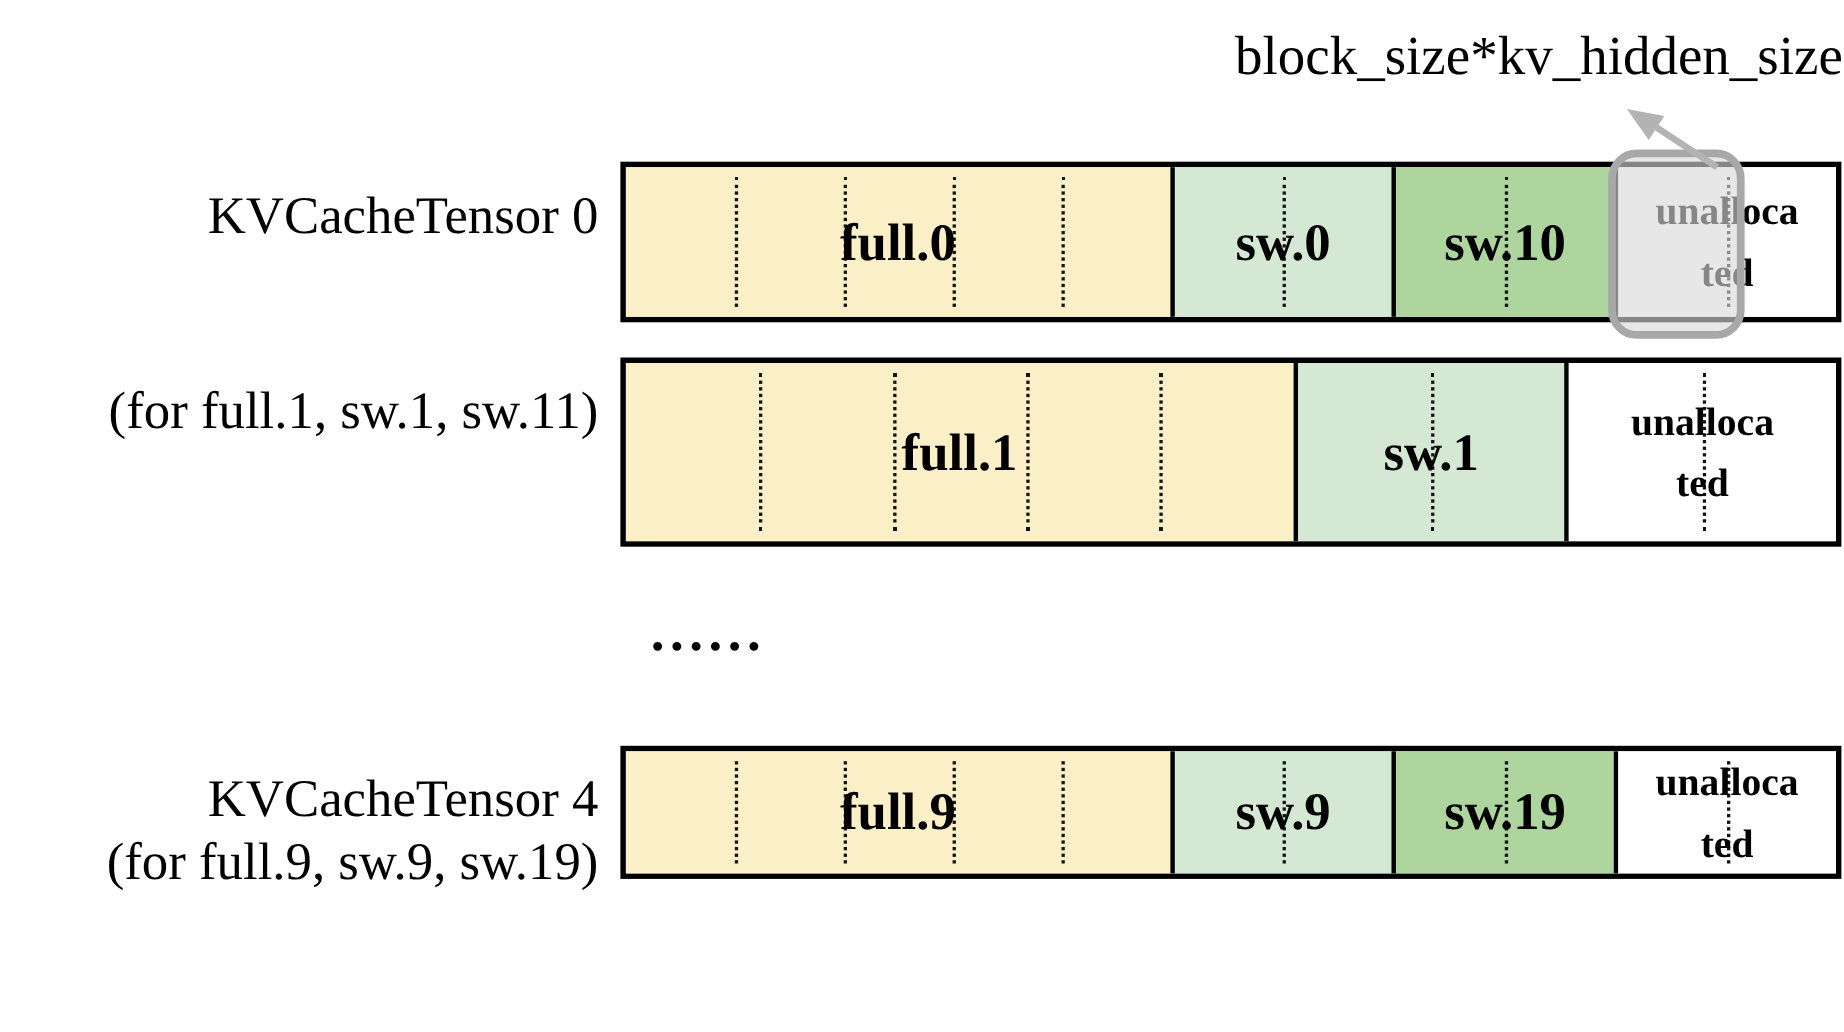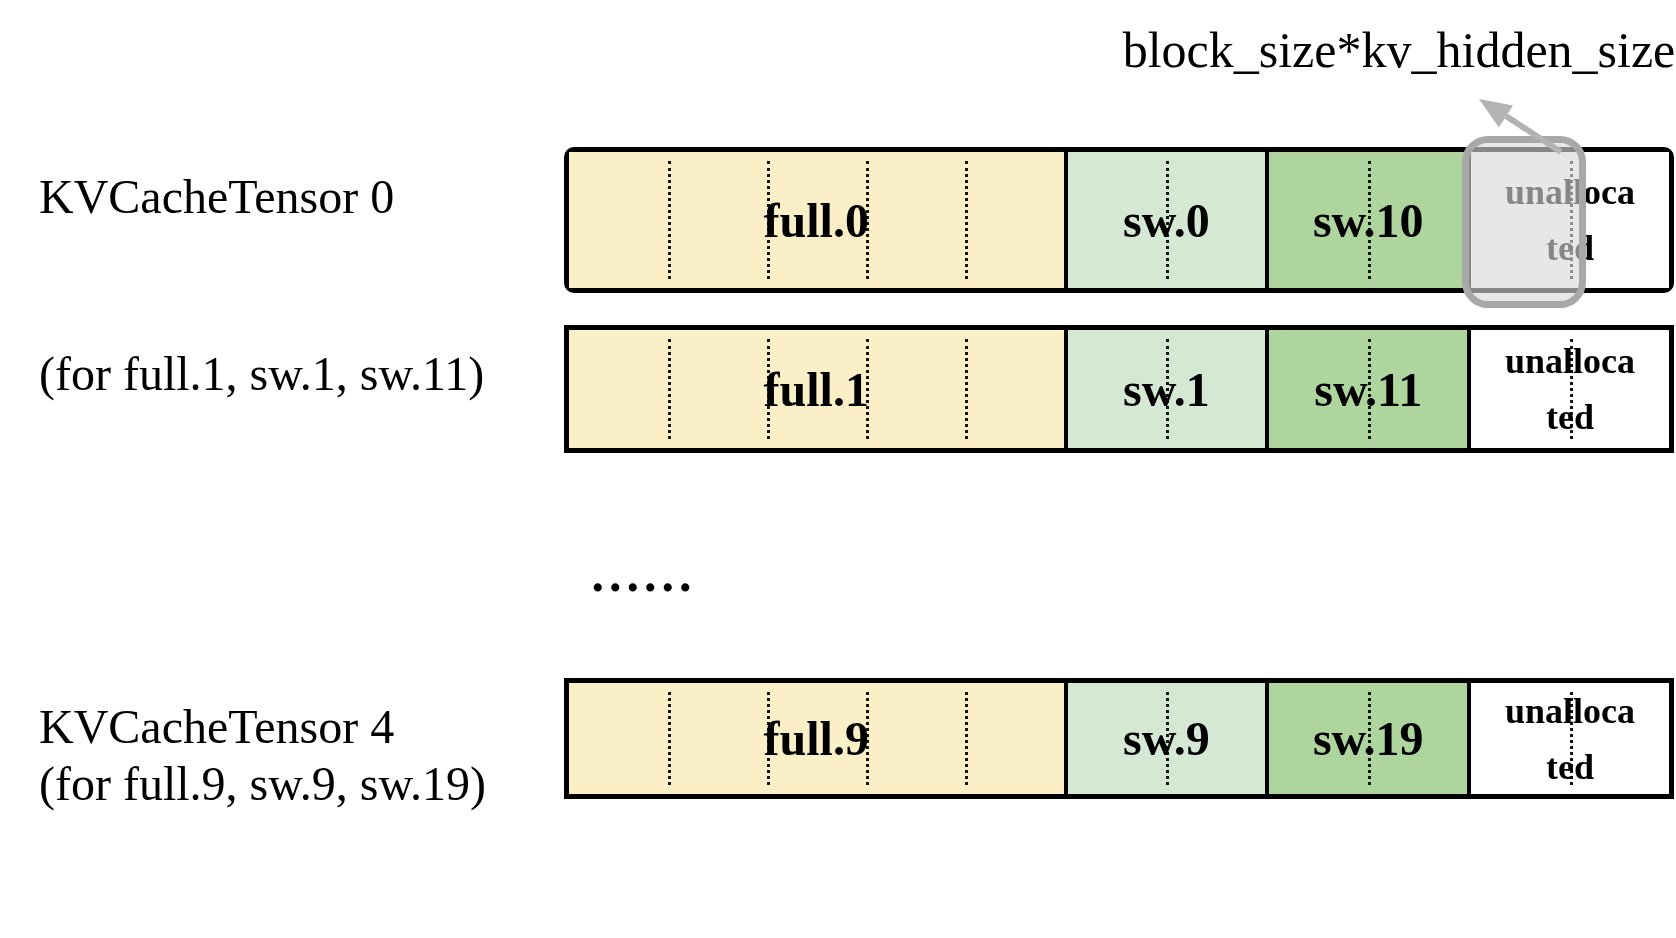--- a/index.html
+++ b/index.html
@@ -1,20 +1,20 @@
 <!DOCTYPE html>
 <html style="--full-segment: #FBEFC7; --sw-low-segment: #D5E8D4; --sw-high-segment: #AFD59F; --unallocated-segment: #FFFFFF; --highlight-fill: rgba(217,217,217,0.62); --highlight-border: #A8A8A8; --arrow: #B3B3B3; --border: #000000;"><head>
 <meta charset="utf-8">
 <style>
   html,body{margin:0;padding:0;background:#ffffff;}
   .canvas{position:relative;width:1676px;height:938px;background:#fff;
           font-family:"Liberation Serif",serif;color:#000;overflow:hidden;margin-left:29px;}
 
   
-  .row-label{position:absolute;left:10px;width:505px;text-align:left;
+  .row-label{position:absolute;left:10px;width:505px;text-align:right;
              font-size:48px;line-height:57px;}
 
   
   .bar{position:absolute;left:535px;width:1110px;display:flex;
        border:5px solid #000;box-sizing:border-box;background:#fff;z-index:1;}
   .seg{position:relative;display:flex;align-items:center;justify-content:center;
        height:100%;box-sizing:border-box;}
   .seg + .seg{border-left:4px solid #000;}
   .seg-full   {flex:5 0 0;background:var(--full-segment,#FBEFC7);}
   .seg-swlow  {flex:2 0 0;background:var(--sw-low-segment,#D5E8D4);}
@@ -57,21 +57,21 @@
 
   <div class="annotation">block_size*kv_hidden_size</div>
   <svg class="arrow-svg" width="1676" height="938" viewBox="0 0 1676 938">
     <line x1="1532" y1="152" x2="1477" y2="116"></line>
     <polygon points="1450,99 1484,105.5 1469.8,127.3"></polygon>
   </svg>
 
   <div class="row-label" style="top:168px;">
     <div>KVCacheTensor 0</div>
   </div>
-  <div class="bar" style="top:147px;height:146px;border-radius:10px;">
+  <div class="bar" style="top:147px;height:146px;">
     <div class="seg seg-full">
       <i class="dotline d20"></i>
       <i class="dotline d40"></i>
       <i class="dotline d60"></i>
       <i class="dotline d80"></i>
       <span class="seg-label">full.0</span>
     </div>
     <div class="seg seg-swlow">
       <i class="dotline d50"></i>
       <span class="seg-label">sw.0</span>
@@ -86,35 +86,31 @@
         <span>unalloca</span><br>
         <span>ted</span>
       </span>
     </div>
   </div>
   <div class="highlight-box"></div>
 
   <div class="row-label" style="top:345px;">
     <div>(for full.1, sw.1, sw.11)</div>
   </div>
-  <div class="bar" style="top:325px;height:128px;">
+  <div class="bar" style="top:325px;height:172px;">
     <div class="seg seg-full">
       <i class="dotline d20"></i>
       <i class="dotline d40"></i>
       <i class="dotline d60"></i>
       <i class="dotline d80"></i>
       <span class="seg-label">full.1</span>
     </div>
     <div class="seg seg-swlow">
       <i class="dotline d50"></i>
       <span class="seg-label">sw.1</span>
-    </div>
-    <div class="seg seg-swhigh">
-      <i class="dotline d50"></i>
-      <span class="seg-label">sw.11</span>
     </div>
     <div class="seg seg-unalloc">
       <i class="dotline d50"></i>
       <span class="unalloc-label">
         <span>unalloca</span><br>
         <span>ted</span>
       </span>
     </div>
   </div>
 

